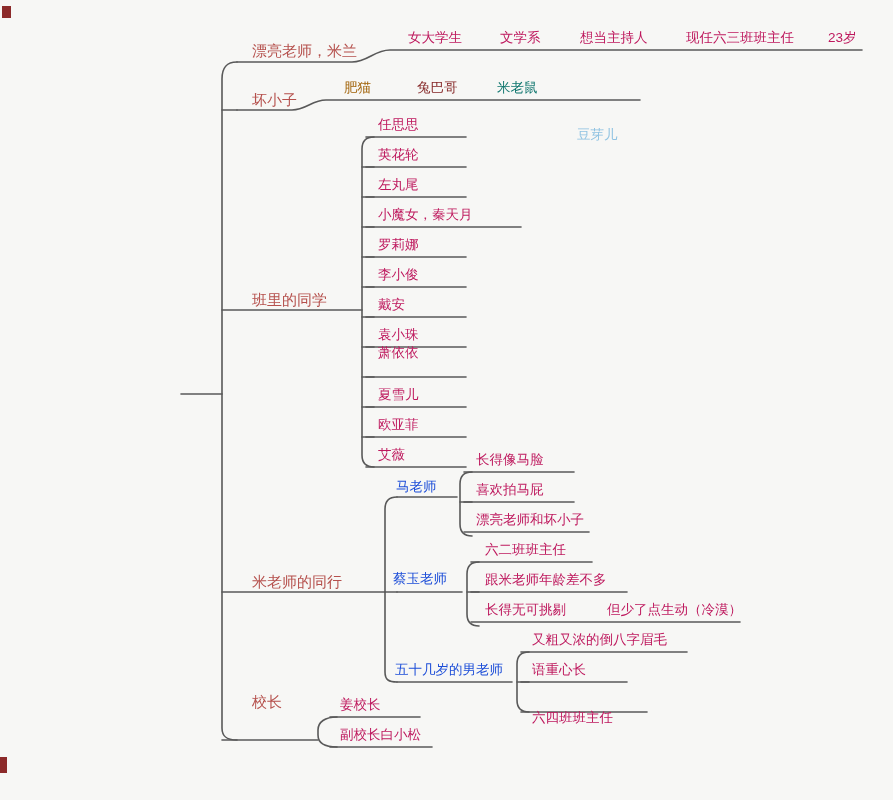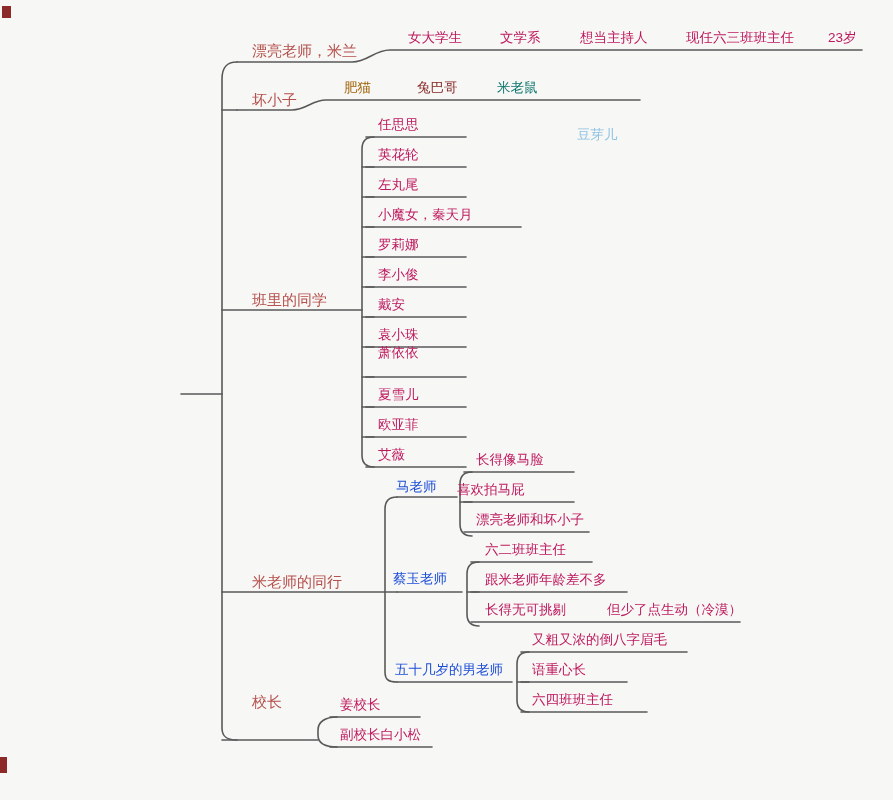--- a/index.html
+++ b/index.html
@@ -131,31 +131,31 @@
   <span class="node" style="left:378px;top:328px;">袁小珠</span>
   <span class="node" style="left:378px;top:346px;">萧依依</span>
   <span class="node" style="left:378px;top:388px;">夏雪儿</span>
   <span class="node" style="left:378px;top:418px;">欧亚菲</span>
   <span class="node" style="left:378px;top:448px;">艾薇</span>
 
   <span class="node branch-label" style="left:252px;top:574px;">米老师的同行</span>
 
   <span class="node sub-label" style="left:396px;top:480px;">马老师</span>
   <span class="node" style="left:476px;top:453px;">长得像马脸</span>
-  <span class="node" style="left:457px;top:483px;">喜欢拍马屁</span>
+  <span class="node" style="left:476px;top:483px;">喜欢拍马屁</span>
   <span class="node" style="left:476px;top:513px;">漂亮老师和坏小子</span>
 
   <span class="node sub-label" style="left:393px;top:572px;">蔡玉老师</span>
   <span class="node" style="left:485px;top:543px;">六二班班主任</span>
   <span class="node" style="left:485px;top:573px;">跟米老师年龄差不多</span>
   <span class="node" style="left:485px;top:603px;">长得无可挑剔</span>
   <span class="node" style="left:607px;top:603px;">但少了点生动（冷漠）</span>
 
   <span class="node sub-label" style="left:395px;top:663px;">五十几岁的男老师</span>
   <span class="node" style="left:532px;top:633px;">又粗又浓的倒八字眉毛</span>
   <span class="node" style="left:532px;top:663px;">语重心长</span>
-  <span class="node" style="left:532px;top:693px;">六四班班主任</span>
+  <span class="node" style="left:532px;top:711px;">六四班班主任</span>
 
   <span class="node branch-label" style="left:252px;top:694px;">校长</span>
   <span class="node" style="left:340px;top:698px;">姜校长</span>
   <span class="node" style="left:340px;top:728px;">副校长白小松</span>
 
 </div>
 
 </body></html>

